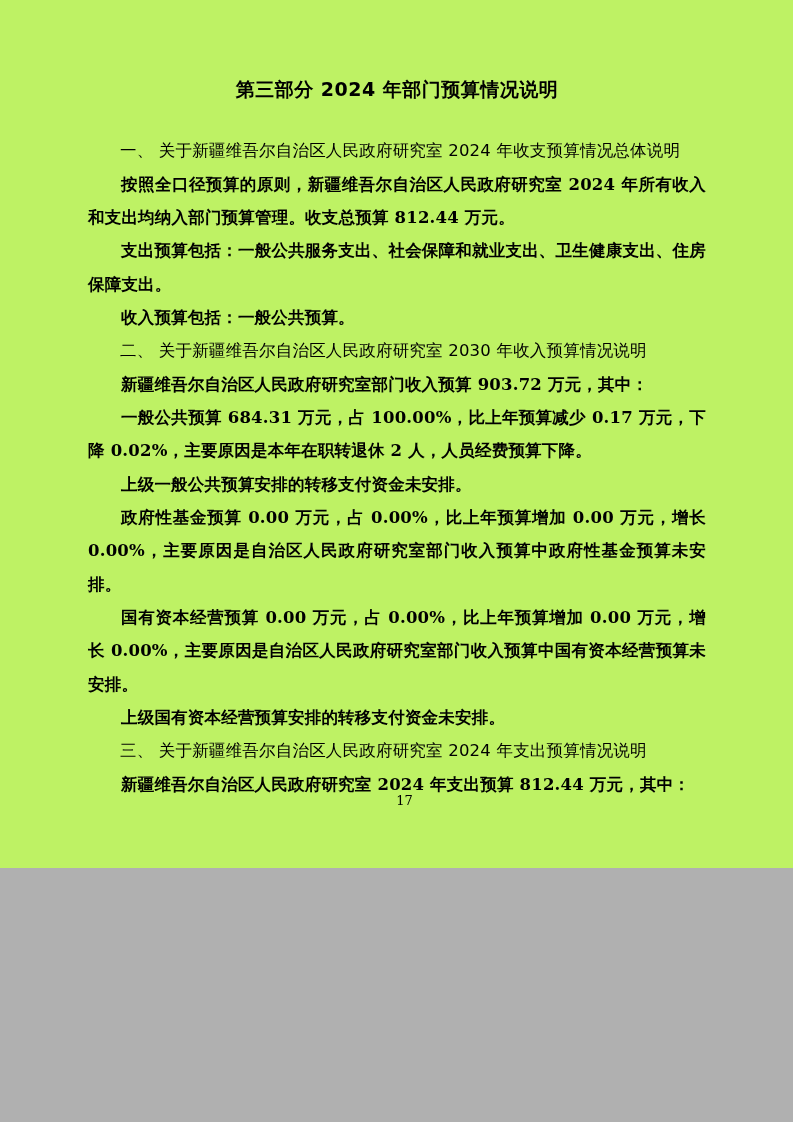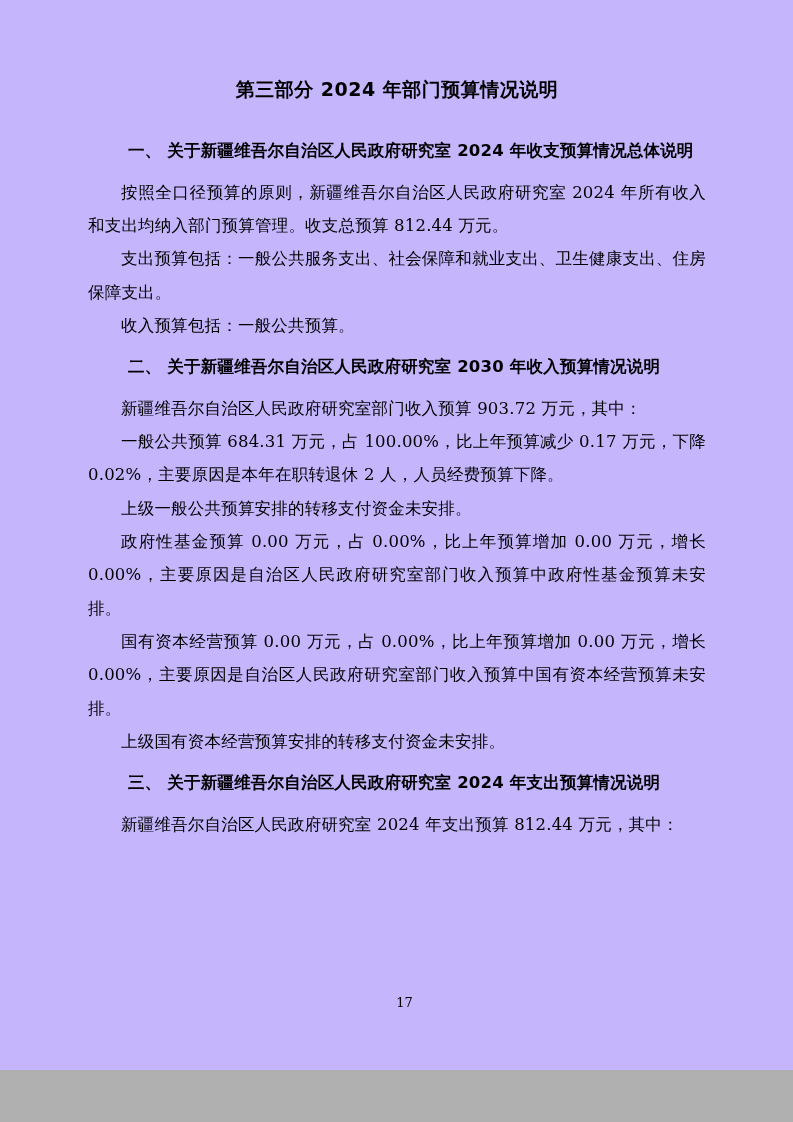--- a/index.html
+++ b/index.html
@@ -2,22 +2,22 @@
 <html><head>
 <meta charset="utf-8">
 <style>
   html, body {
     margin: 0;
     padding: 0;
     background: #b0b0b0;
   }
   .page {
     width: 793px;
-    height: 1070px;
-    background: #c4b5fd;
+    height: 868px;
+    background: #bef264;
     margin: 0 auto;
     position: relative;
     box-sizing: border-box;
     font-family: "DejaVu Sans", "Liberation Sans", sans-serif;
     color: #000000;
     overflow: hidden;
   }
   .content {
     position: absolute;
     left: 88px;
@@ -28,37 +28,38 @@
     text-align: center;
     font-size: 19px;
     font-weight: bold;
     letter-spacing: 0.5px;
     margin: 0 0 30px 0;
     line-height: 1.6;
     font-family: "DejaVu Sans", "Liberation Sans", sans-serif;
   }
   .section-heading {
     font-size: 16.5px;
-    font-weight: bold;
+    font-weight: normal;
     line-height: 2.02;
-    margin: 8px;
+    margin: 0;
     text-indent: 32px;
     text-align: justify;
     text-justify: inter-ideograph;
     letter-spacing: 0.2px;
   }
   .para {
     font-size: 16.5px;
     line-height: 2.02;
     margin: 0;
     text-indent: 33px;
     text-align: justify;
     text-justify: inter-ideograph;
     letter-spacing: 0.2px;
     font-family: "DejaVu Serif", "Liberation Serif", serif;
+    font-weight: bold;
   }
   .page-number {
     position: absolute;
     bottom: 60px;
     left: 8px;
     width: 100%;
     text-align: center;
     font-size: 13px;
     font-family: "DejaVu Serif", "Liberation Serif", serif;
     color: #000;

